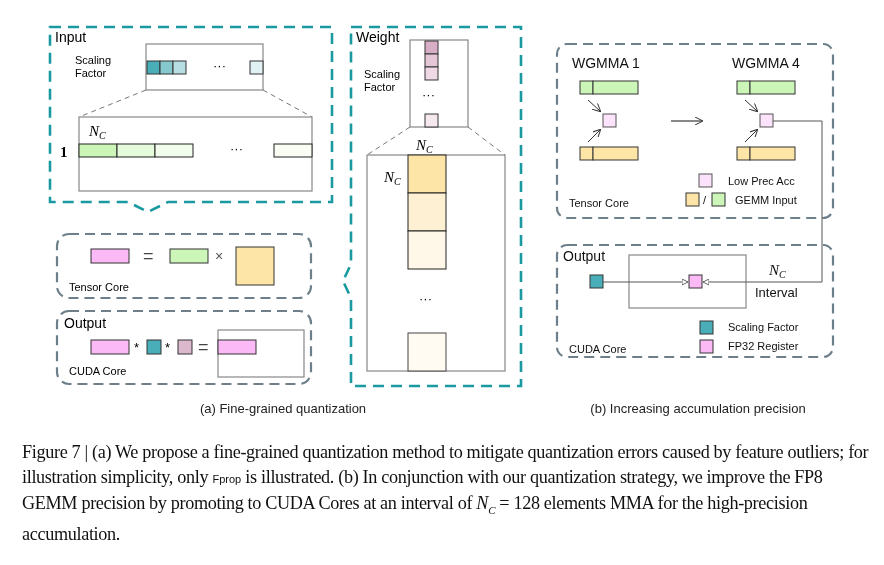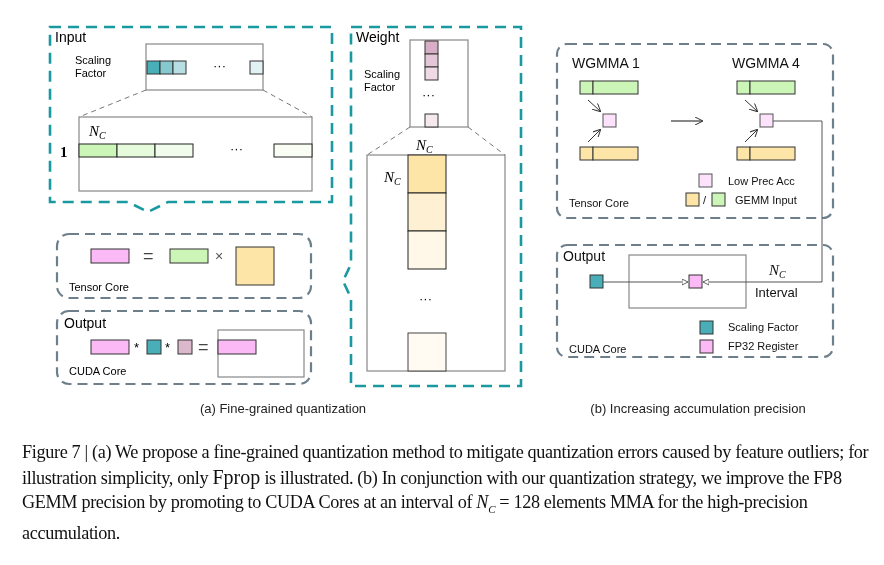--- a/index.html
+++ b/index.html
@@ -4,21 +4,21 @@
 <style>
   html, body { margin: 0; padding: 0; background: #ffffff; }
   body { width: 884px; height: 565px; position: relative; overflow: hidden;
          font-family: "Liberation Sans", sans-serif; color: #000; }
   svg { position: absolute; left: 0; top: 0; }
   .sans { font-family: "Liberation Sans", sans-serif; }
   .serif { font-family: "Liberation Serif", serif; }
   .caption { position: absolute; left: 22px; top: 440px; width: 850px;
              font-family: "Liberation Serif", serif; font-size: 18.2px; line-height: 24.5px;
              letter-spacing: -0.35px; color: #111; }
-  .caption .mono { font-family: Liberation Serif, serif; font-size: 20px; letter-spacing: 0; text-align: center; }
+  .caption .mono { font-family: Liberation Sans, sans-serif; font-size: 11px; letter-spacing: 0; text-align: center; }
   .caption .ital { font-style: italic; }
   .caption sub { font-size: 11px; }
 </style>
 </head>
 <body>
 
 <svg width="884" height="430" viewBox="0 0 884 430">
   <defs>
     <marker id="arr" markerWidth="8" markerHeight="8" refX="7" refY="4" orient="auto">
       <path d="M0,0 L8,4 L0,8" fill="none" stroke="#333" stroke-width="1"></path>

